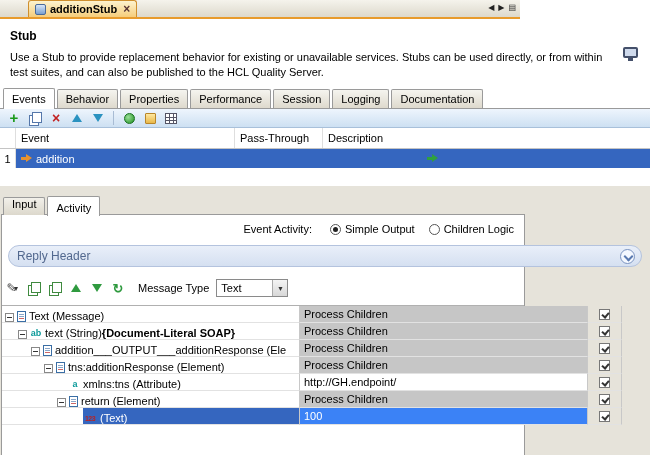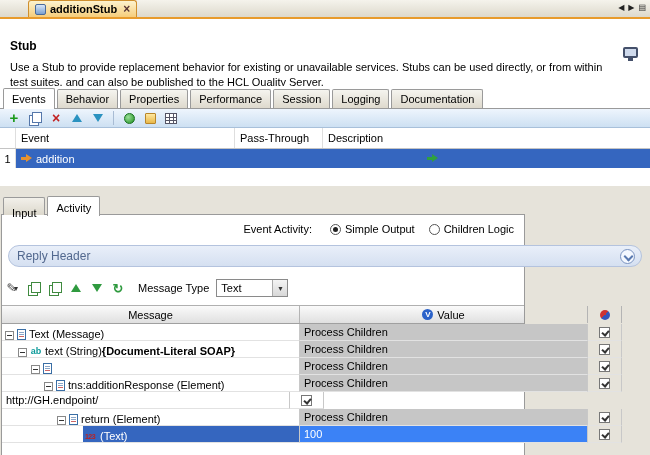--- a/index.html
+++ b/index.html
@@ -1,29 +1,29 @@
 <!DOCTYPE html>
 <html><head>
 <meta charset="utf-8">
 <style>
   *{margin:0;padding:0;box-sizing:border-box}
   html,body{width:650px;height:455px}
   body{font-family:"Liberation Sans",sans-serif;font-size:11px;color:#000;background:#fff;position:relative;overflow:hidden}
 
   
-  .tabbar{position:absolute;left:0;top:0;width:650px;height:19px;background:linear-gradient(#f5f3ec,#ddd9cc);border-bottom:2px solid #e89b2d;display:flex;align-items:flex-end}
+  .tabbar{position:absolute;left:0;top:0;width:520px;height:19px;background:linear-gradient(#f5f3ec,#ddd9cc);border-bottom:2px solid #e89b2d;display:flex;align-items:flex-end}
   .editor-tab{margin-left:28px;height:17px;display:flex;align-items:center;gap:4px;padding:0 6px;background:linear-gradient(#fdf3cf,#f6cd7b);border:1px solid #cf8f2e;border-bottom:none;border-radius:3px 3px 0 0;cursor:default}
   .stub-icon{width:11px;height:11px;background:linear-gradient(#d8e6f8,#7aa0d0);border:1px solid #4a6a9a;border-radius:2px}
   .tab-title{font-size:11px;font-weight:bold}
   .tab-close{font-weight:bold;color:#553333;font-size:12px;line-height:10px;margin-left:2px;cursor:pointer}
   .corner{position:absolute;right:4px;top:3px;display:flex;gap:4px;color:#222;font-size:8px;line-height:10px}
   .corner span{cursor:pointer}
 
   
-  .stub-header{position:absolute;left:0;top:19px;width:650px;height:84px;background:#fff;border-bottom:1px solid #d3d0c7;padding:20px 10px}
+  .stub-header{position:absolute;left:0;top:19px;width:650px;height:84px;background:#fff;border-bottom:1px solid #d3d0c7;padding:10px 10px}
   .stub-title{font-weight:bold;font-size:12px;margin-bottom:7px}
   .stub-desc{font-size:11px;line-height:15px;max-width:600px}
   .monitor-icon{position:absolute;right:12px;top:28px;width:15px;height:11px;border:2px solid #44506a;border-radius:2px;background:#cfdaec}
   .monitor-icon::after{content:"";position:absolute;left:3px;bottom:-5px;width:5px;height:3px;background:#44506a}
 
   
   .main-tabs{position:absolute;left:0;top:86px;width:650px;height:23px;background:#fff;display:flex;align-items:flex-end;padding-left:3px;border-bottom:1px solid #9a9a9a}
   .mtab{height:19px;padding:3px 8px 2px;background:linear-gradient(#f5f4ef,#ded9cd);border:1px solid #9a9a9a;border-bottom:none;border-radius:2px 2px 0 0;margin-right:2px;white-space:nowrap;cursor:pointer}
   .mtab.active{background:#fff;height:21px;margin-bottom:-1px;z-index:2;padding-top:4px}
 
@@ -64,21 +64,21 @@
   .ico-arrow{position:relative;width:11px;height:9px;flex:none;margin-right:4px}
   .ico-arrow::before{content:"";position:absolute;left:0;top:3px;width:5px;height:3px;background:#e8922e}
   .ico-arrow::after{content:"";position:absolute;left:5px;top:0;border-top:4px solid transparent;border-bottom:4px solid transparent;border-left:6px solid #e8922e}
   .ico-arrow.green::before{background:#2fa040}
   .ico-arrow.green::after{border-left-color:#2fa040}
   .col-pass.cell{justify-content:center}
 
   
   .lower{position:absolute;left:0;top:186px;width:650px;height:269px;background:#e6e3da}
   .sub-tabs{position:absolute;left:3px;top:9px;height:20px;display:flex;align-items:flex-end;z-index:3}
-  .stab{height:18px;padding:9px 8px 2px;background:linear-gradient(#f2f0ea,#dcd8cc);border:1px solid #9a9a9a;border-bottom:none;border-radius:2px 2px 0 0;margin-right:2px;cursor:pointer}
+  .stab{height:18px;padding:0 8px 2px;background:linear-gradient(#f2f0ea,#dcd8cc);border:1px solid #9a9a9a;border-bottom:none;border-radius:2px 2px 0 0;margin-right:2px;cursor:pointer}
   .stab.active{background:#fff;height:20px;margin-bottom:-1px;padding-top:5px}
   .activity-panel{position:absolute;left:1px;top:28px;width:524px;height:241px;background:#fff;border:1px solid #9a9a9a;border-bottom:none}
 
   
   .ea-row{position:absolute;top:8px;right:10px;display:flex;align-items:center;gap:6px}
   .ea-label{margin-right:4px}
   .radio{width:11px;height:11px;border:1px solid #555;border-radius:50%;background:#fff;display:inline-block;position:relative;flex:none;cursor:pointer}
   .radio.checked::after{content:"";position:absolute;left:2px;top:2px;width:5px;height:5px;border-radius:50%;background:#222}
   .radio-group{display:flex;align-items:center;gap:4px;margin-left:8px}
 
@@ -267,33 +267,20 @@
           <span class="ico-refresh">↻</span>
         </span>
       <span class="mt-label">Message Type</span>
       <span class="combo">
         <span class="combo-text">Text</span>
         <span class="combo-btn">▼</span>
       </span>
     </div>
 
     <div class="mgrid">
-      <div class="mg-header">
-        <div class="mg-h c-msg">
-            <span>Message</span>
-          </div>
-        <div class="mg-h c-val">
-            <span class="vicon"></span>
-            <span>Value</span>
-          </div>
-        <div class="mg-h c-chk">
-            <span class="ficon"></span>
-          </div>
-        <div class="mg-h c-fill"></div>
-      </div>
 
       <div class="trow">
         <div class="tcell c-msg">
           <span class="ind ind0"></span>
           <span class="content">
               <span class="exp"></span>
               <span class="ticon icon-doc"></span>
               <span class="tlabel">Text (Message)</span>
             </span>
         </div>
@@ -324,20 +311,21 @@
           </div>
         <div class="tcell c-fill"></div>
       </div>
 
       <div class="trow">
         <div class="tcell c-msg">
           <span class="ind ind2"></span>
           <span class="content">
               <span class="exp"></span>
               <span class="ticon icon-doc"></span>
+              <span class="tlabel">addition___OUTPUT___additionResponse (Ele</span>
             </span>
         </div>
         <div class="tcell c-val val gray">
             <span>Process Children</span>
           </div>
         <div class="tcell c-chk">
             <span class="checkbox"></span>
           </div>
         <div class="tcell c-fill"></div>
       </div>
@@ -354,20 +342,27 @@
         <div class="tcell c-val val gray">
             <span>Process Children</span>
           </div>
         <div class="tcell c-chk">
             <span class="checkbox"></span>
           </div>
         <div class="tcell c-fill"></div>
       </div>
 
       <div class="trow">
+        <div class="tcell c-msg">
+          <span class="ind ind4l"></span>
+          <span class="content">
+              <span class="ticon icon-attr"></span>
+              <span class="tlabel">xmlns:tns (Attribute)</span>
+            </span>
+        </div>
         <div class="tcell c-val val white">
             <span>http://GH.endpoint/</span>
           </div>
         <div class="tcell c-chk">
             <span class="checkbox"></span>
           </div>
         <div class="tcell c-fill"></div>
       </div>
 
       <div class="trow">

